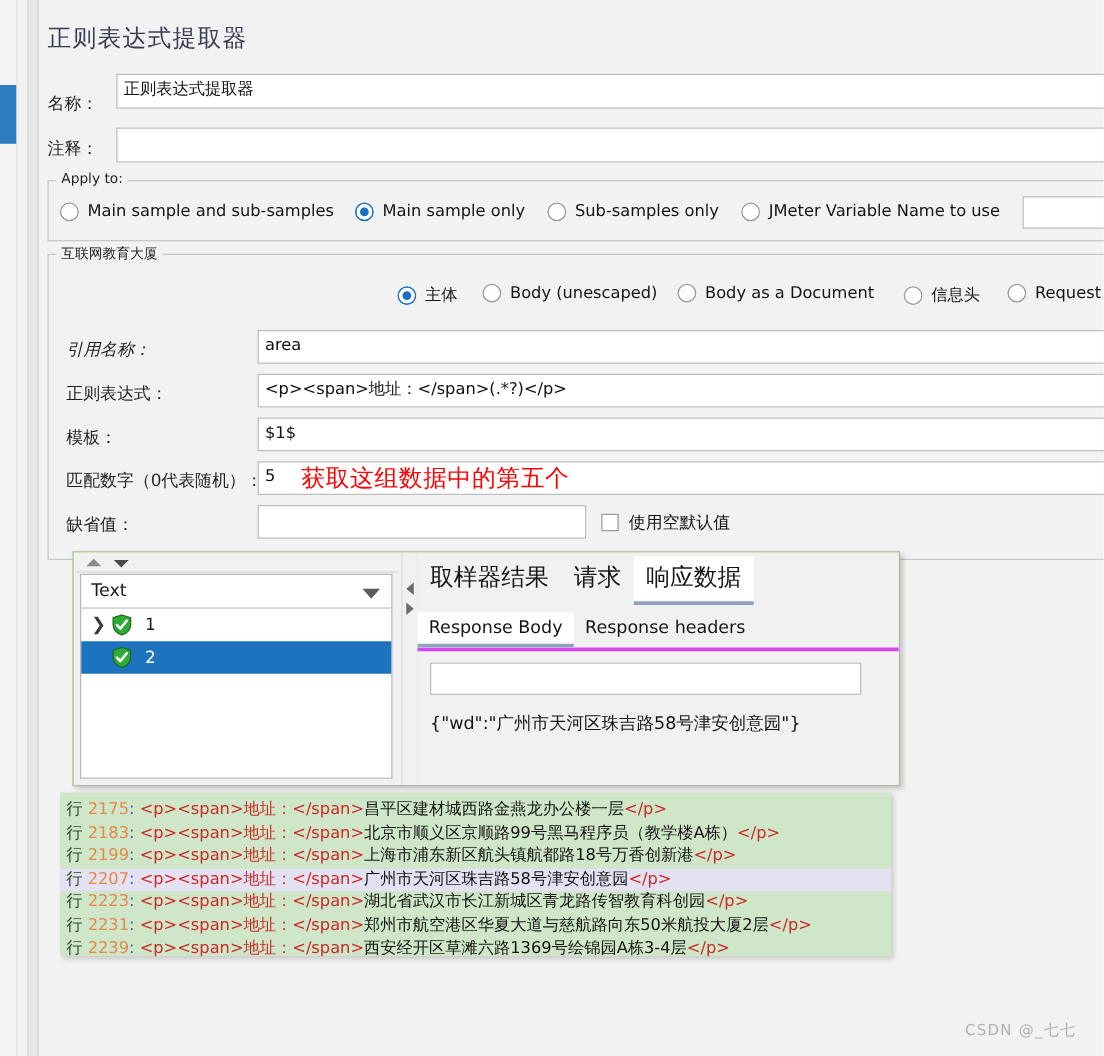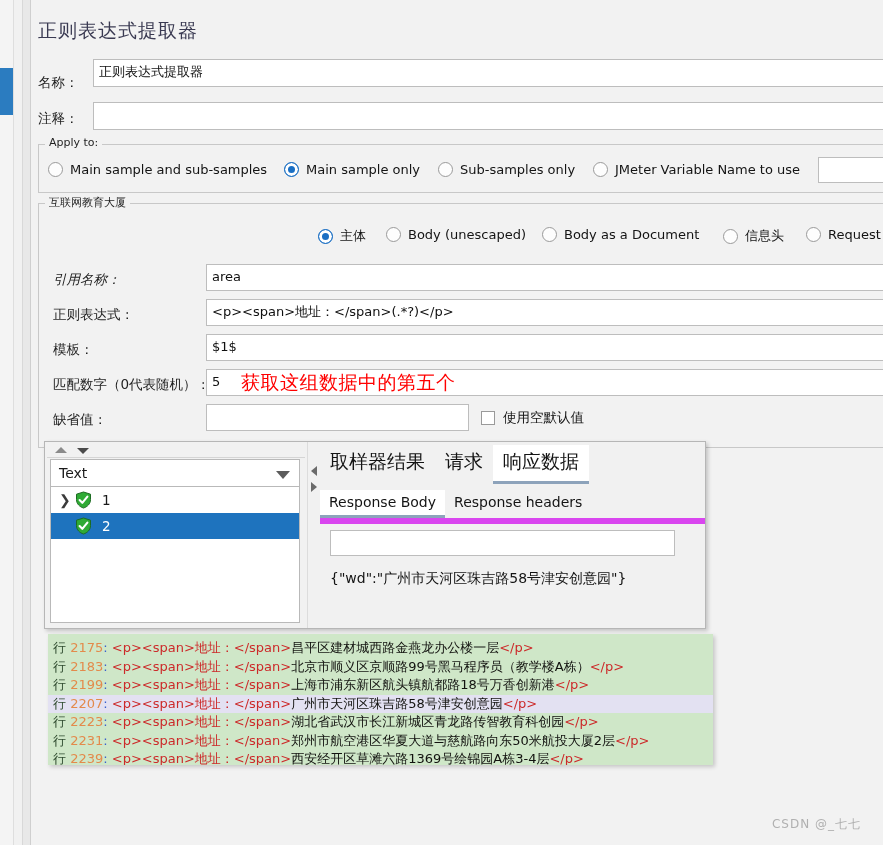--- a/index.html
+++ b/index.html
@@ -123,21 +123,21 @@
     color: #ff0000;
     font-size: 19px;
     font-family: "DejaVu Sans", sans-serif;
     white-space: nowrap;
     letter-spacing: 0.5px;
   }
 
   
   #results {
     position: absolute;
-    left: 44px; top: 441px; width: 662px; height: 188px;
+    left: 58px; top: 441px; width: 662px; height: 188px;
     background: #bef264;
     border: 1px solid #b6b6b6;
     box-sizing: border-box;
     box-shadow: 2px 2px 4px rgba(0,0,0,.20);
   }
   #tree-pane {
     position: absolute; left: 0; top: 0; width: 262px; height: 186px;
     background: #f1f1f1;
   }
   #tree-toolbar {
@@ -211,21 +211,21 @@
   }
   .tab1 {
     padding: 4px 10px 6px 10px; font-size: 19px; color: #141414;
     font-family: "DejaVu Sans", sans-serif; white-space: nowrap;
     border-bottom: 3px solid transparent;
   }
   .tab1.active { background: #ffffff; border-bottom: 3px solid #8da3bb; }
 
   #tabs2 {
     position: absolute; left: 0; top: 44px; height: 32px; display: flex; align-items: flex-end;
-    border-bottom: 6px solid #d946ef; width: 100%;
+    border-bottom: 3px solid #d946ef; width: 100%;
   }
   .tab2 {
     padding: 4px 9px 5px 9px; font-size: 14px; color: #141414;
     font-family: "DejaVu Sans", sans-serif; white-space: nowrap;
     border-bottom: 3px solid transparent;
   }
   .tab2.active { background: #ffffff; border-bottom: 3px solid #8da3bb; }
 
   #resp-search {
     position: absolute; left: 10px; top: 88px; width: 345px; height: 26px;

